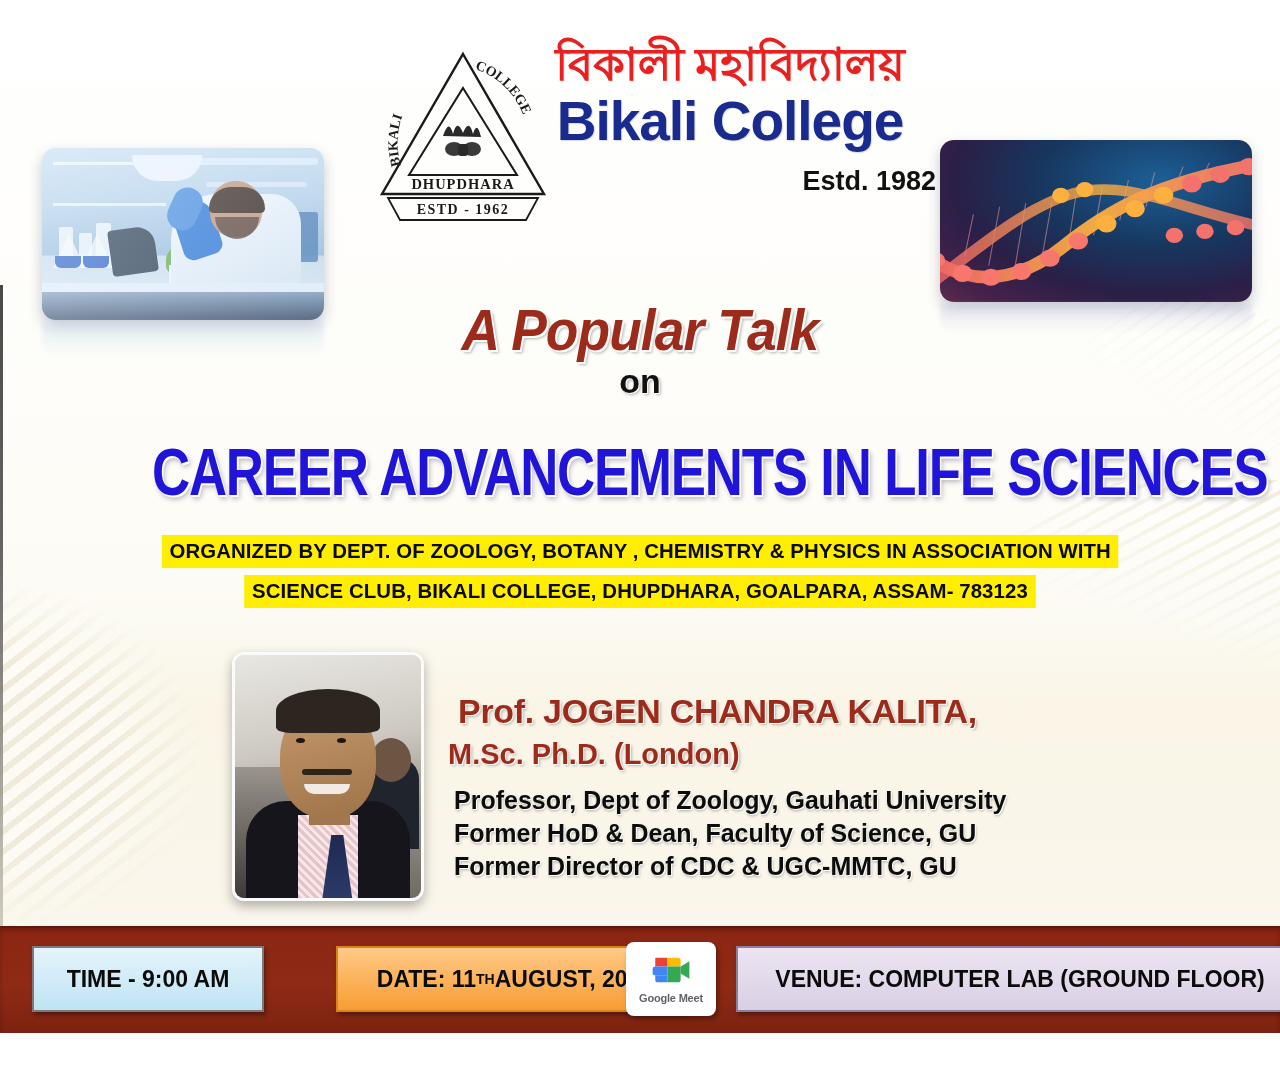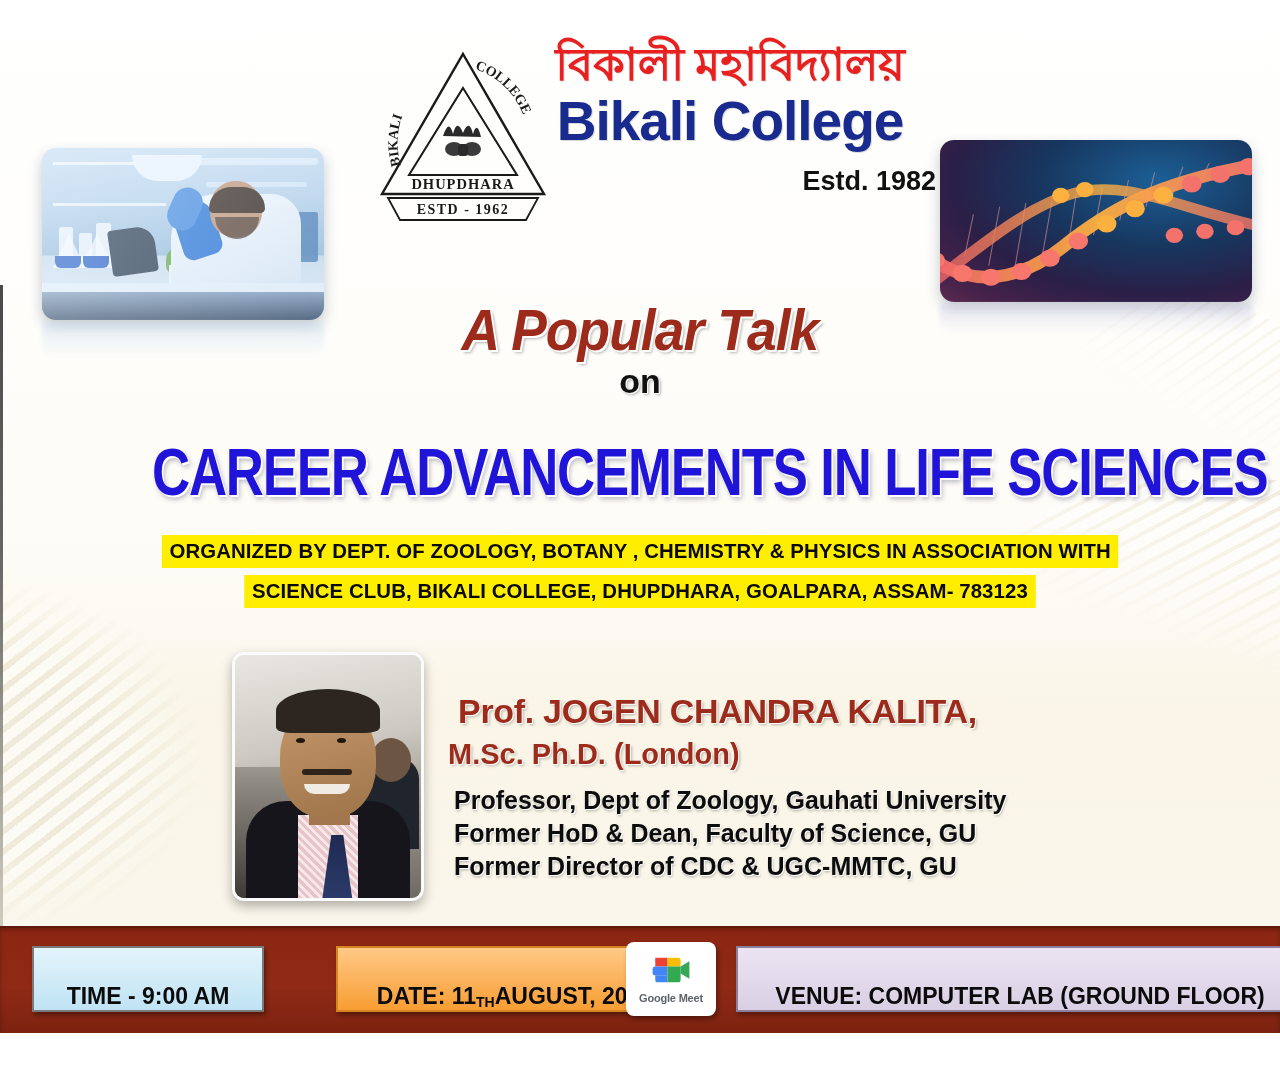--- a/index.html
+++ b/index.html
@@ -243,21 +243,21 @@
   }
 
   
   .footer-bar{
     position:absolute;left:0;top:926px;width:1280px;height:107px;
     background:linear-gradient(180deg,#8c2612 0%,#8e2a16 55%,#7c2210 100%);
     border-top:2px solid #5e1a0c;
     box-shadow:inset 0 2px 4px rgba(0,0,0,.25);
   }
   .chip{
-    position:absolute;top:18px;height:66px;display:flex;align-items:flex-end;
+    position:absolute;top:18px;height:66px;display:flex;align-items:center;
     justify-content:center;box-sizing:border-box;
     font-size:23px;font-weight:700;color:#0b0b0b;white-space:nowrap;
     box-shadow:2px 3px 4px rgba(0,0,0,.35);
   }
   .chip-time{
     left:32px;width:232px;
     background:linear-gradient(180deg,#e4f4fb 0%,#bfe3f4 100%);
     border:2px solid #7a7a7a;
   }
   .chip-date{

